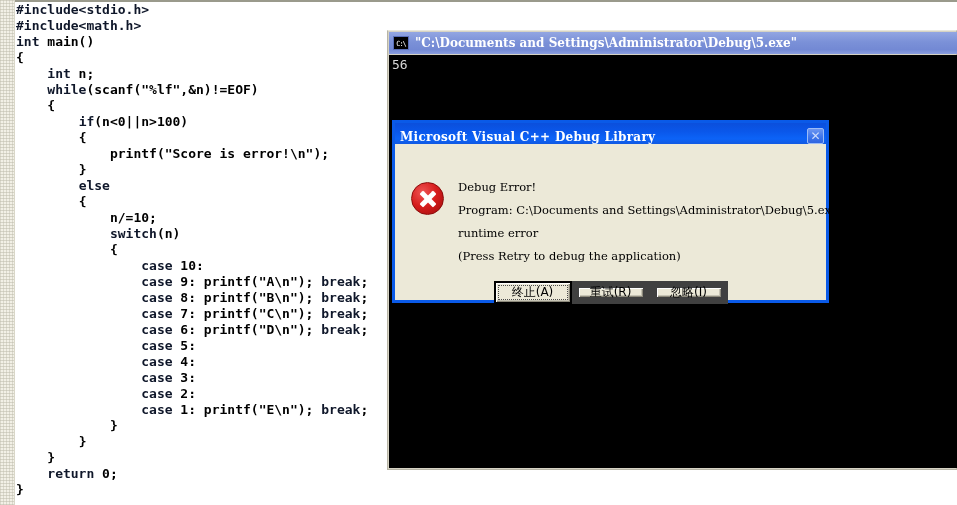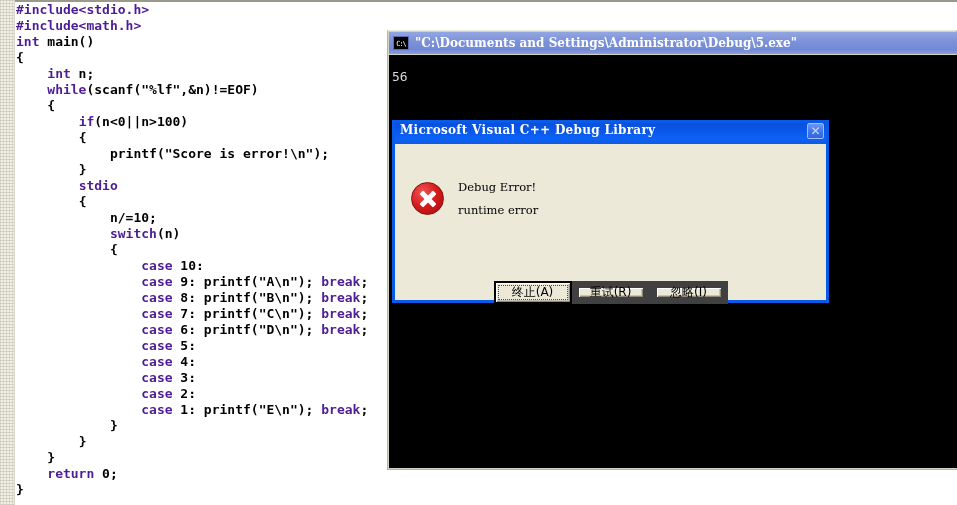--- a/index.html
+++ b/index.html
@@ -44,21 +44,21 @@
     top: 2px;
     margin: 0;
     font-family: "DejaVu Sans Mono", "Liberation Mono", monospace;
     font-size: 13px;
     line-height: 16px;
     font-weight: bold;
     color: #000000;
     white-space: pre;
     letter-spacing: 0px;
   }
-  #code .kw { color: #4c1d95; }
+  #code .kw { color: #0f172a; }
 
   
   #console-window {
     position: absolute;
     left: 387px;
     top: 30px;
     width: 570px;
     height: 440px;
     background: #d6d3c4;
     border: 1px solid #b8b5a6;
@@ -102,21 +102,21 @@
     position: absolute;
     left: 1px;
     top: 24px;
     width: 568px;
     height: 413px;
     background: #000000;
     overflow: hidden;
   }
   #console-text {
     margin: 0;
-    padding: 14px 0 0 3px;
+    padding: 2px 0 0 3px;
     color: #d8d8d8;
     font-family: "DejaVu Sans Mono", "Liberation Mono", monospace;
     font-size: 13px;
     line-height: 15px;
     white-space: pre;
   }
 
   
   #error-dialog {
     position: absolute;
@@ -126,21 +126,21 @@
     height: 183px;
     background: #ece9d8;
     border: 3px solid #0a5ae8;
     box-sizing: border-box;
     box-shadow: 2px 2px 3px rgba(0,0,0,.35);
   }
   #dialog-titlebar {
     height: 21px;
     background: linear-gradient(180deg, #0b4fdc 0%, #0a57ea 40%, #0c63f7 75%, #1159e2 100%);
     display: flex;
-    align-items: flex-start;
+    align-items: flex-end;
     justify-content: space-between;
     padding: 0 2px 0 5px;
     box-sizing: border-box;
     gap: 24px;
   }
   #dialog-title-text {
     color: #ffffff;
     font-family: "DejaVu Serif", "Liberation Serif", serif;
     font-size: 12px;
     font-weight: bold;
@@ -248,21 +248,21 @@
 <span><span class="kw">#include&lt;math.h&gt;</span></span>
 <span><span class="kw">int</span><span> main()</span></span>
 <span><span>{</span></span>
 <span>    <span class="kw">int</span><span> n;</span></span>
 <span>    <span class="kw">while</span><span>(scanf("%lf",&amp;n)!=EOF)</span></span>
 <span>    <span>{</span></span>
 <span>        <span class="kw">if</span><span>(n&lt;0||n&gt;100)</span></span>
 <span>        <span>{</span></span>
 <span>            <span>printf("Score is error!\n");</span></span>
 <span>        <span>}</span></span>
-<span>        <span class="kw">stdio</span></span>
+<span>        <span class="kw">else</span></span>
 <span>        <span>{</span></span>
 <span>            <span>n/=10;</span></span>
 <span>            <span class="kw">switch</span><span>(n)</span></span>
 <span>            <span>{</span></span>
 <span>                <span class="kw">case</span><span> 10:</span></span>
 <span>                <span class="kw">case</span><span> 9: printf("A\n"); </span><span class="kw">break</span><span>;</span></span>
 <span>                <span class="kw">case</span><span> 8: printf("B\n"); </span><span class="kw">break</span><span>;</span></span>
 <span>                <span class="kw">case</span><span> 7: printf("C\n"); </span><span class="kw">break</span><span>;</span></span>
 <span>                <span class="kw">case</span><span> 6: printf("D\n"); </span><span class="kw">break</span><span>;</span></span>
 <span>                <span class="kw">case</span><span> 5:</span></span>
@@ -289,21 +289,23 @@
 
 <div id="error-dialog">
   <div id="dialog-titlebar">
     <div id="dialog-title-text">Microsoft Visual C++ Debug Library</div>
     <div id="dialog-close-button">✕</div>
   </div>
   <div id="dialog-content">
     <div id="dialog-error-icon"></div>
     <div id="dialog-message">
         <span class="msg-line">Debug Error!</span>
+        <span class="msg-line">Program: C:\Documents and Settings\Administrator\Debug\5.exe</span>
         <span class="msg-line">runtime error</span>
+        <span class="msg-line">(Press Retry to debug the application)</span>
       </div>
     <div id="dialog-buttons">
         <div class="dlg-button default-btn">
           <span class="btn-focus"></span>
           <span class="btn-label">终止(A)</span>
         </div>
         <div class="dlg-button">
           <span class="btn-label">重试(R)</span>
         </div>
         <div class="dlg-button">

